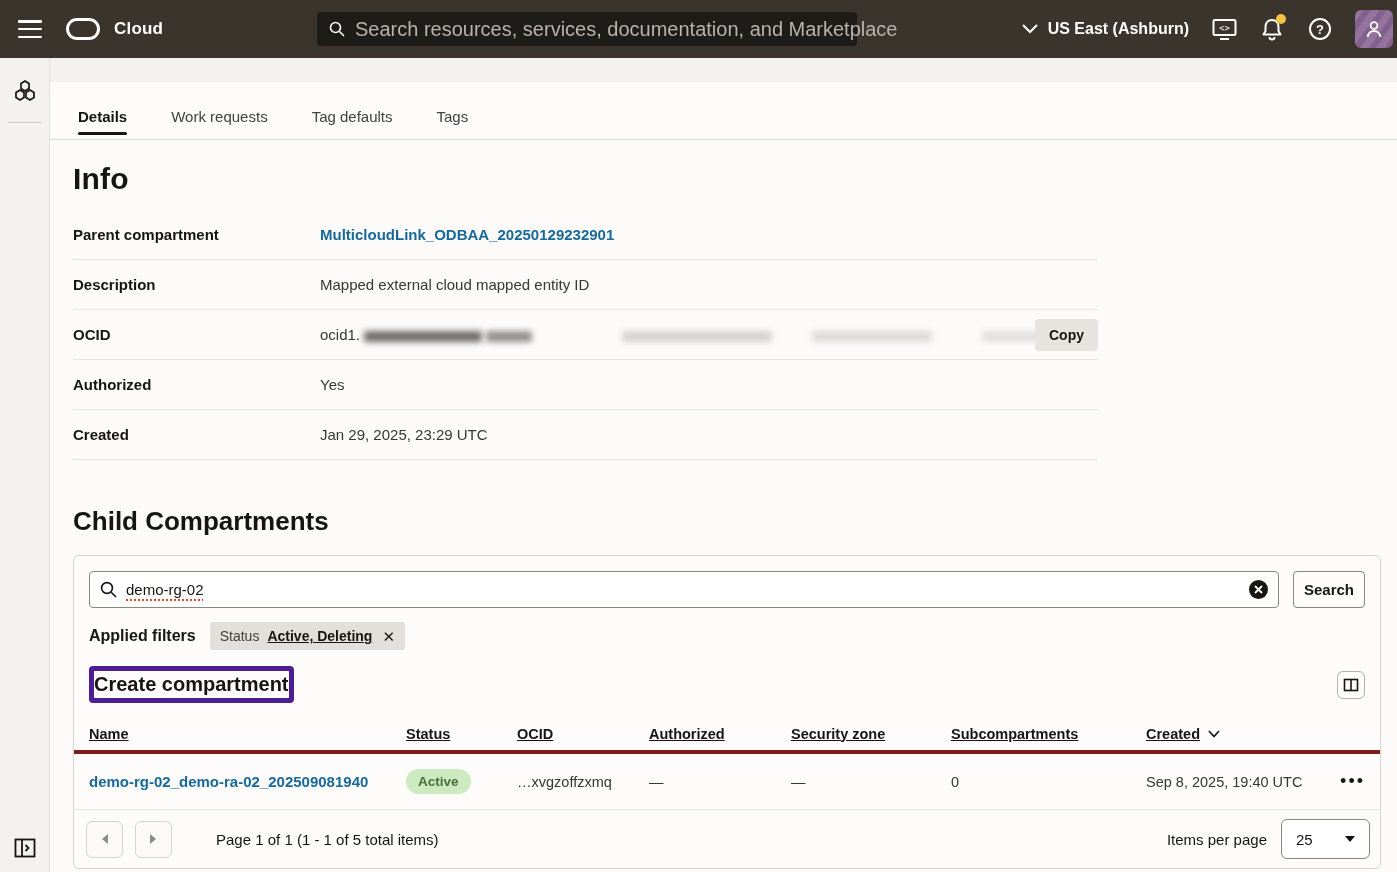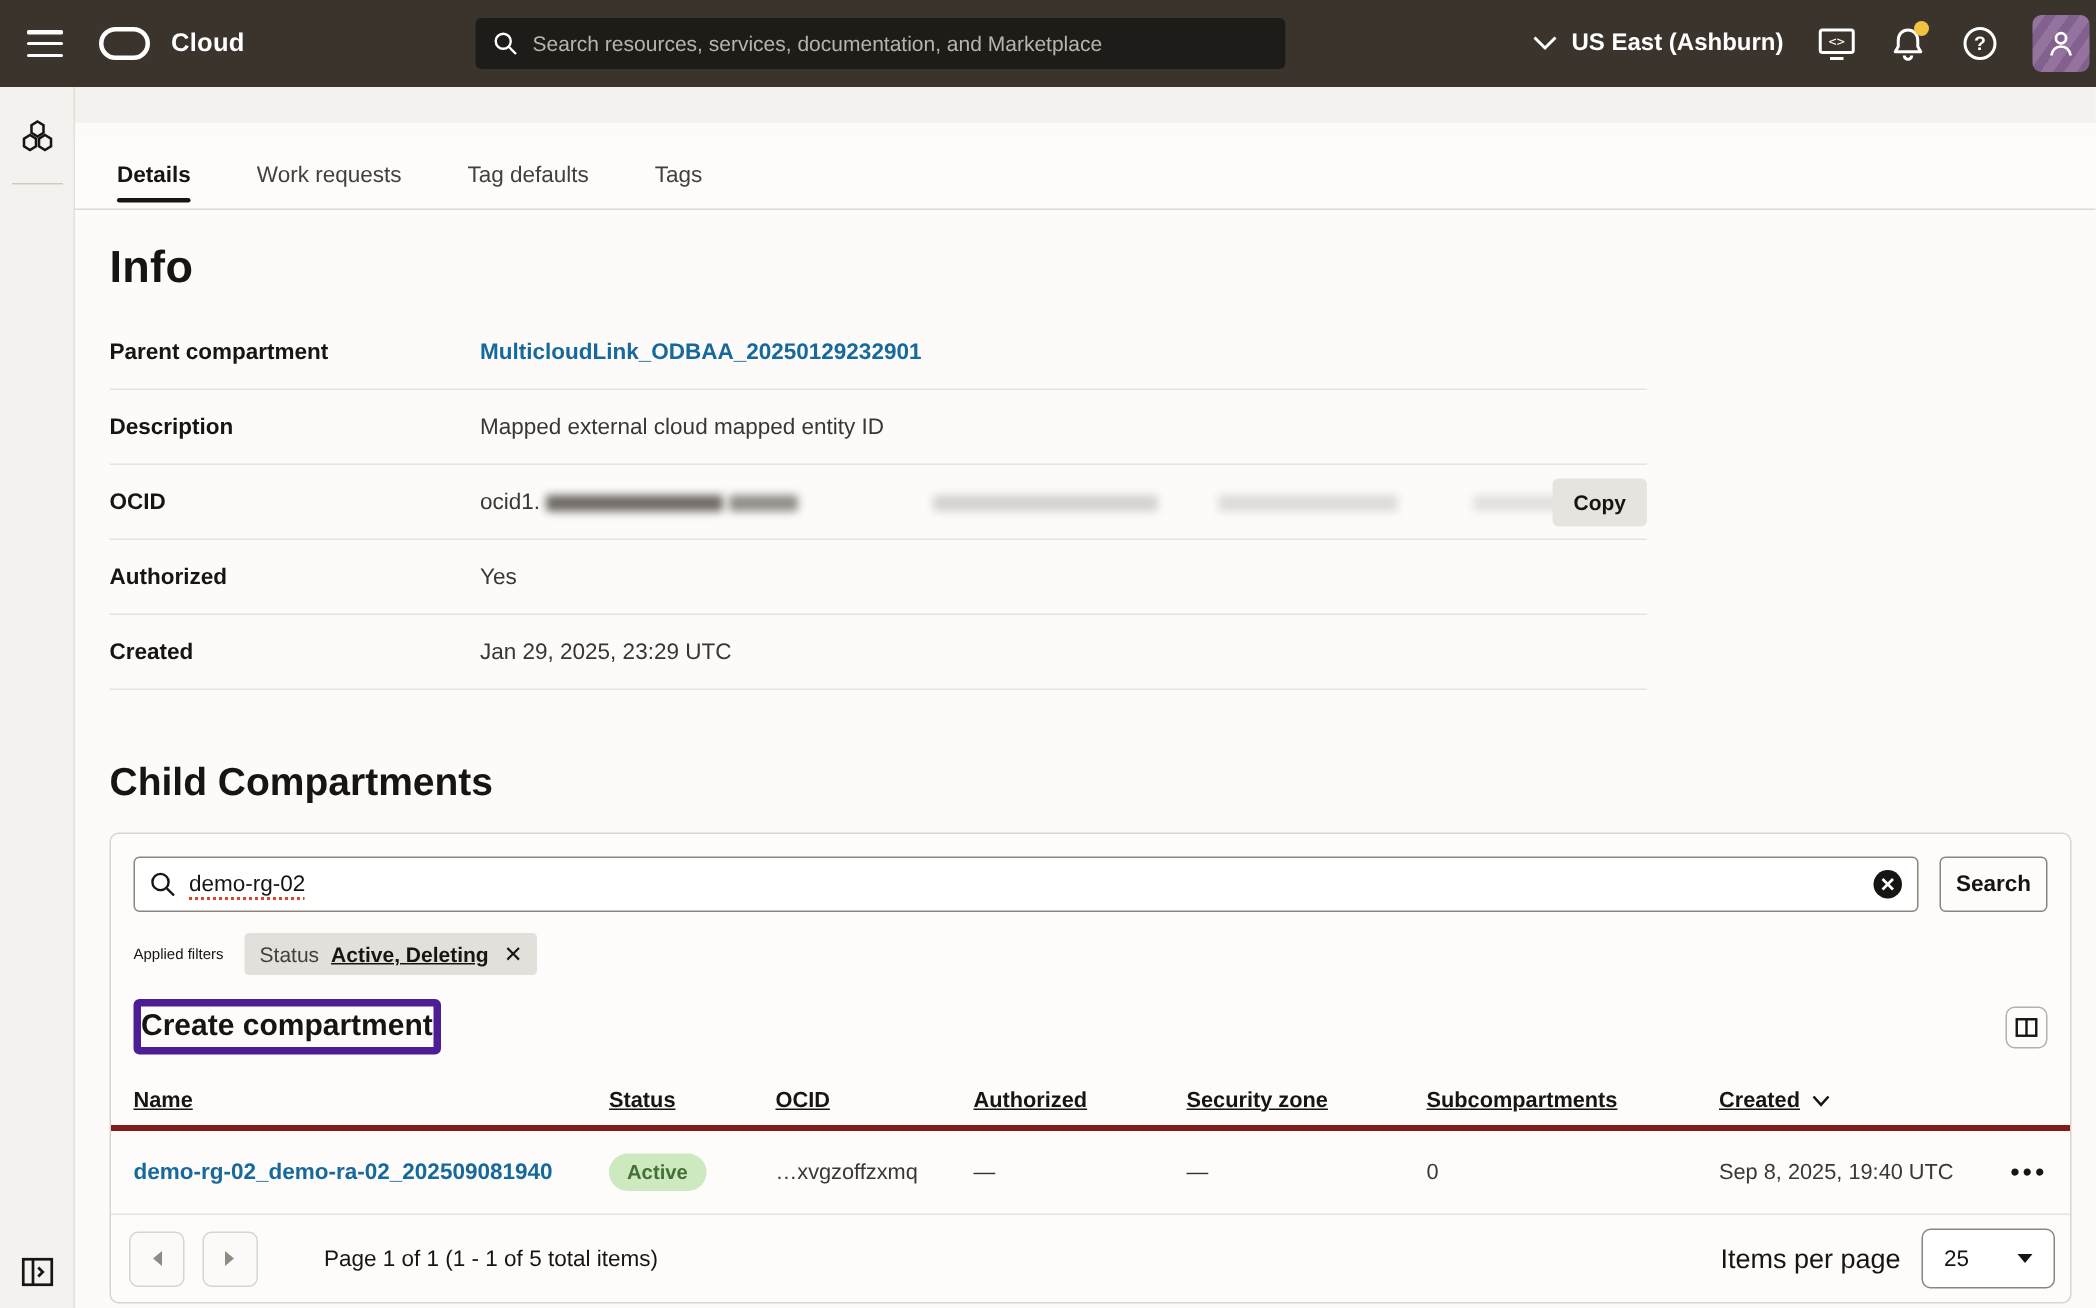--- a/index.html
+++ b/index.html
@@ -11,21 +11,21 @@
             display:flex; align-items:center; z-index:50; }
   .hamburger { width:24px; height:18px; margin-left:18px; display:flex; flex-direction:column;
                justify-content:space-between; cursor:pointer; }
   .hamburger span { display:block; height:2.5px; background:#fff; border-radius:1px; }
   .brand { display:flex; align-items:center; margin-left:24px; cursor:pointer; }
   .oracle-o { width:34px; height:22px; border:3.5px solid #fff; border-radius:12px; }
   .brand-label { color:#fff; font-size:17px; font-weight:bold; margin-left:14px; letter-spacing:.2px; }
   .top-search { position:absolute; left:317px; top:12px; width:540px; height:34px; background:#1e1c19;
                 border-radius:4px; display:flex; align-items:center; padding:0 12px; }
   .top-search svg { flex:0 0 auto; }
-  .top-search .ph { color:#b8b3ac; font-size:14px; margin-left:10px; white-space:nowrap; }
+  .top-search .ph { color:#b8b3ac; font-size:20px; margin-left:10px; white-space:nowrap; }
   .top-right { position:absolute; right:0; top:0; height:58px; display:flex; align-items:center; }
   .region { display:flex; align-items:center; color:#fff; cursor:pointer; margin-right:22px; }
   .region-label { font-size:16px; font-weight:bold; margin-left:10px; }
   .topicon { width:26px; height:26px; margin-right:22px; position:relative; cursor:pointer;
              display:flex; align-items:center; justify-content:center; }
   .bell-badge { position:absolute; top:-2px; right:-1px; width:10px; height:10px; border-radius:50%;
                 background:#f2c241; }
   .avatar { width:38px; height:38px; border-radius:6px; margin-right:4px; cursor:pointer;
             background:repeating-linear-gradient(125deg,#94749f 0 7px,#82618f 7px 13px);
             display:flex; align-items:center; justify-content:center; }
@@ -85,21 +85,21 @@
                 background:#fff; display:flex; align-items:center; padding:0 10px; cursor:text; }
   .search-box .q { font-size:15px; margin-left:9px; flex:1; }
   .spellcheck { text-decoration:underline dotted #d6452e; text-decoration-thickness:2px;
                 text-underline-offset:4px; }
   .clear-btn { width:19px; height:19px; border-radius:50%; background:#161513; display:flex;
                align-items:center; justify-content:center; cursor:pointer; flex:0 0 auto; }
   .search-btn { margin-left:14px; width:72px; height:37px; background:#fdfcfb; border:1px solid #8b857e;
                 border-radius:4px; font-size:15px; font-weight:bold; cursor:pointer; color:#161513;
                 font-family:inherit; }
   .filters-row { display:flex; align-items:center; padding:14px 15px 0 15px; }
-  .filters-label { font-size:10px; font-weight:normal; margin-right:14px; }
+  .filters-label { font-size:16px; font-weight:bold; margin-right:14px; }
   .chip { display:inline-flex; align-items:center; background:#e3e0db; border-radius:3px; height:28px;
           padding:0 10px; font-size:14px; color:#44403c; cursor:default; }
   .chip .chip-val { font-weight:bold; color:#161513; text-decoration:underline; margin-left:8px; }
   .chip .chip-x { margin-left:10px; font-size:15px; color:#161513; cursor:pointer; line-height:1; }
   .actions-row { display:flex; align-items:center; justify-content:space-between; padding:16px 15px 14px; }
   .create-btn { height:37px; padding:0 0; background:#fdfcfb; border:5px solid #4c1d95;
                 border-radius:4px; font-size:20px; font-weight:bold; cursor:pointer; color:#161513;
                 font-family:inherit; }
   .cols-btn { width:28px; height:28px; border:1px solid #b5b0a9; border-radius:6px; background:#fdfcfb;
               display:flex; align-items:center; justify-content:center; cursor:pointer; }
@@ -113,21 +113,21 @@
   .td { font-size:14.5px; color:#3a3631; }
   .pill { display:inline-block; background:#cde9c0; color:#447038; font-size:13.5px; font-weight:bold;
           padding:5px 12px; border-radius:13px; }
   .row-actions { text-align:right; font-size:18px; letter-spacing:2px; color:#161513; cursor:pointer; }
 
   .pag { display:flex; align-items:center; height:58px; padding:0 10px 0 12px; }
   .pag-btn { width:37px; height:37px; border:1px solid #d8d4ce; border-radius:6px; background:#fbfaf8;
              display:flex; align-items:center; justify-content:center; margin-right:12px; cursor:pointer; }
   .pag-text { font-size:15px; margin-left:32px; }
   .pag-right { margin-left:auto; display:flex; align-items:center; }
-  .ipp-label { font-size:18px; margin-right:14px; }
+  .ipp-label { font-size:15px; margin-right:14px; }
   .ipp-select { width:89px; height:40px; border:1px solid #8b857e; border-radius:6px; background:#fff;
                 display:flex; align-items:center; padding:0 14px; cursor:pointer; justify-content:space-between; }
   .ipp-val { font-size:15px; }
   .caret-down { width:0; height:0; border-left:5px solid transparent; border-right:5px solid transparent;
                 border-top:6px solid #161513; }
 </style>
 </head>
 <body>
 
 <header class="topbar">

